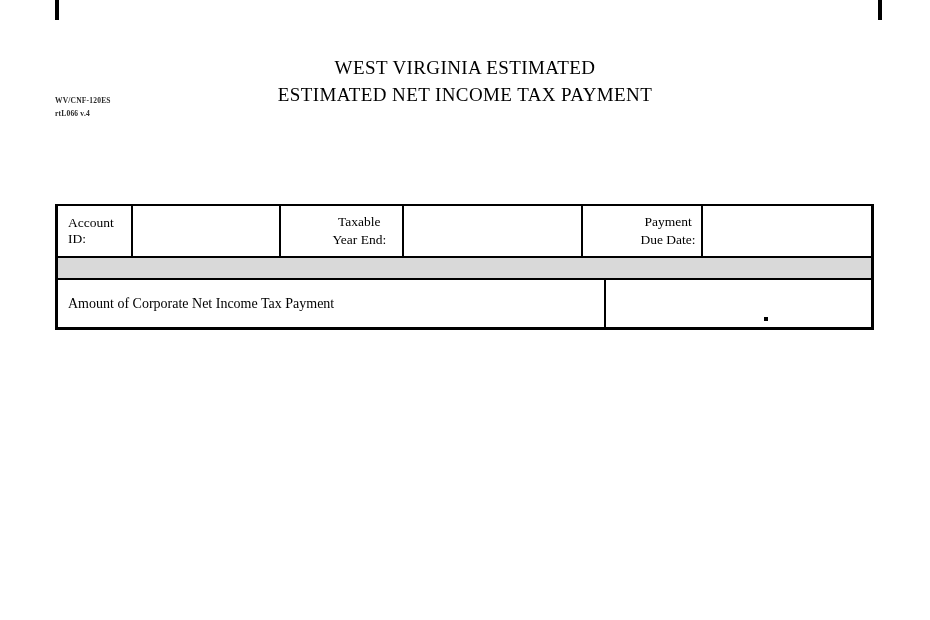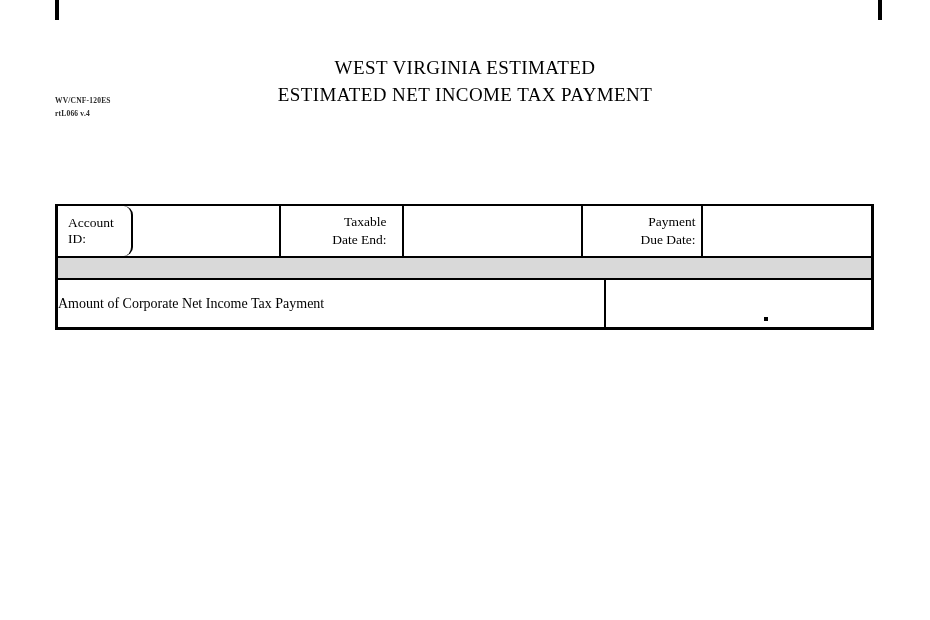--- a/index.html
+++ b/index.html
@@ -94,25 +94,24 @@
     height: 100%;
   }
   .row-head > .cell:last-child {
     border-right: 0;
   }
 
   .cell-label {
     justify-content: flex-end;
     padding-left: 10px;
     font-size: 13.5px;
-    border-radius: 9px;
   }
   .cell-label-center {
     justify-content: center;
-    text-align: right;
+    text-align: center;
     font-size: 13.5px;
     line-height: 18px;
     margin-left: 36px;
   }
   .cell-input {
     justify-content: flex-start;
   }
 
   .c-accountid-label { width: 81px; }
   .c-accountid-field { width: 163px; }
@@ -135,21 +134,21 @@
   }
   .row-amount > .cell {
     box-sizing: border-box;
     height: 100%;
     display: flex;
     align-items: center;
   }
   .c-amount-label {
     width: 548px;
     border-right: 2px solid #000000;
-    padding-left: 0;
+    padding-left: 10px;
     font-size: 14px;
   }
   .c-amount-field {
     width: 223px;
     position: relative;
   }
 
   
   .decimal-dot {
     position: absolute;
@@ -186,21 +185,21 @@
         <span>Account ID:</span>
       </div>
 
       <div class="cell cell-input c-accountid-field">
         <span></span>
       </div>
 
       <div class="cell cell-label-center c-taxyear-label">
         <div>
           <div>Taxable</div>
-          <div>Date End:</div>
+          <div>Year End:</div>
         </div>
       </div>
 
       <div class="cell cell-input c-taxyear-field">
         <span></span>
       </div>
 
       <div class="cell cell-label-center c-duedate-label">
         <div>
           <div>Payment</div>

